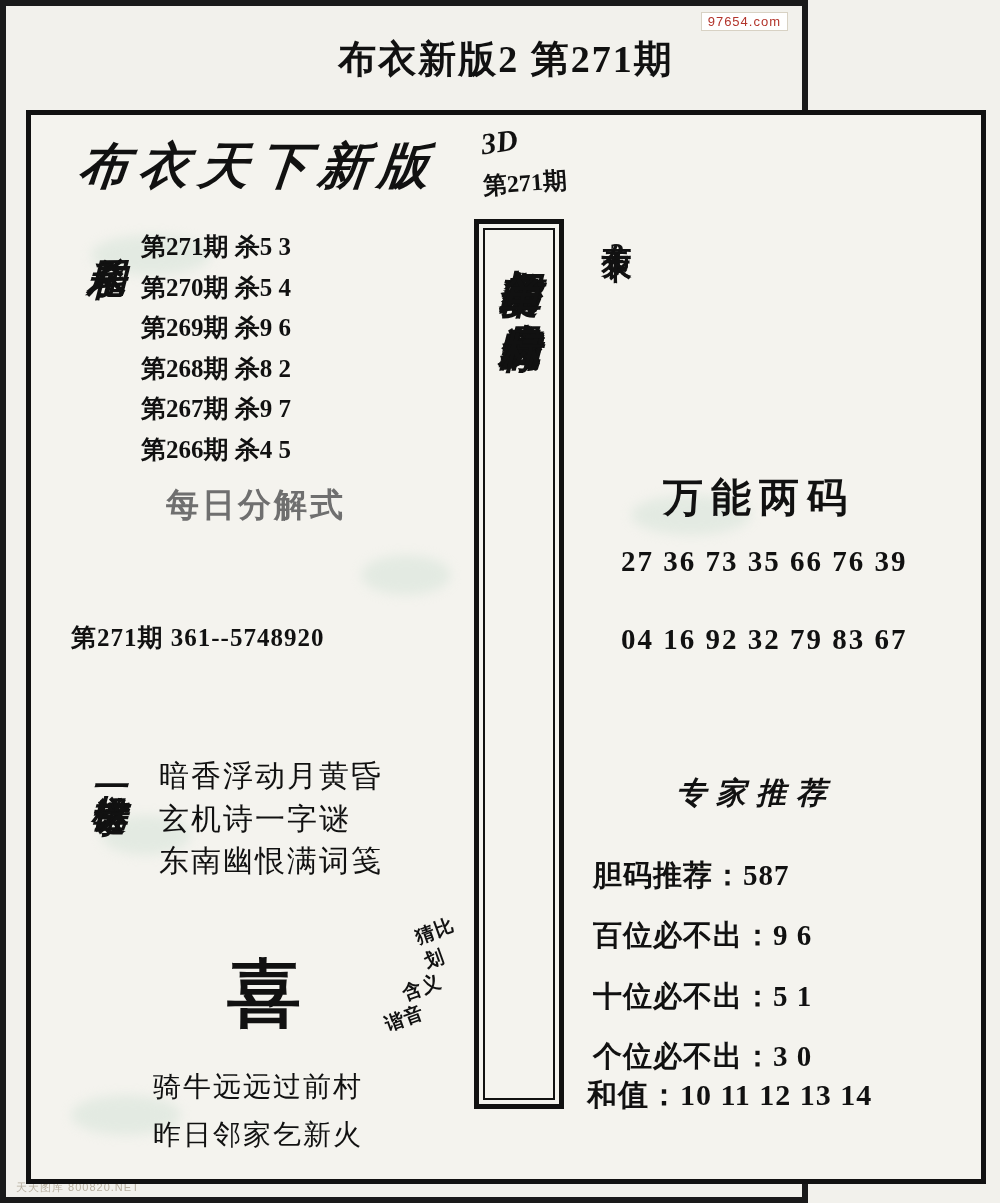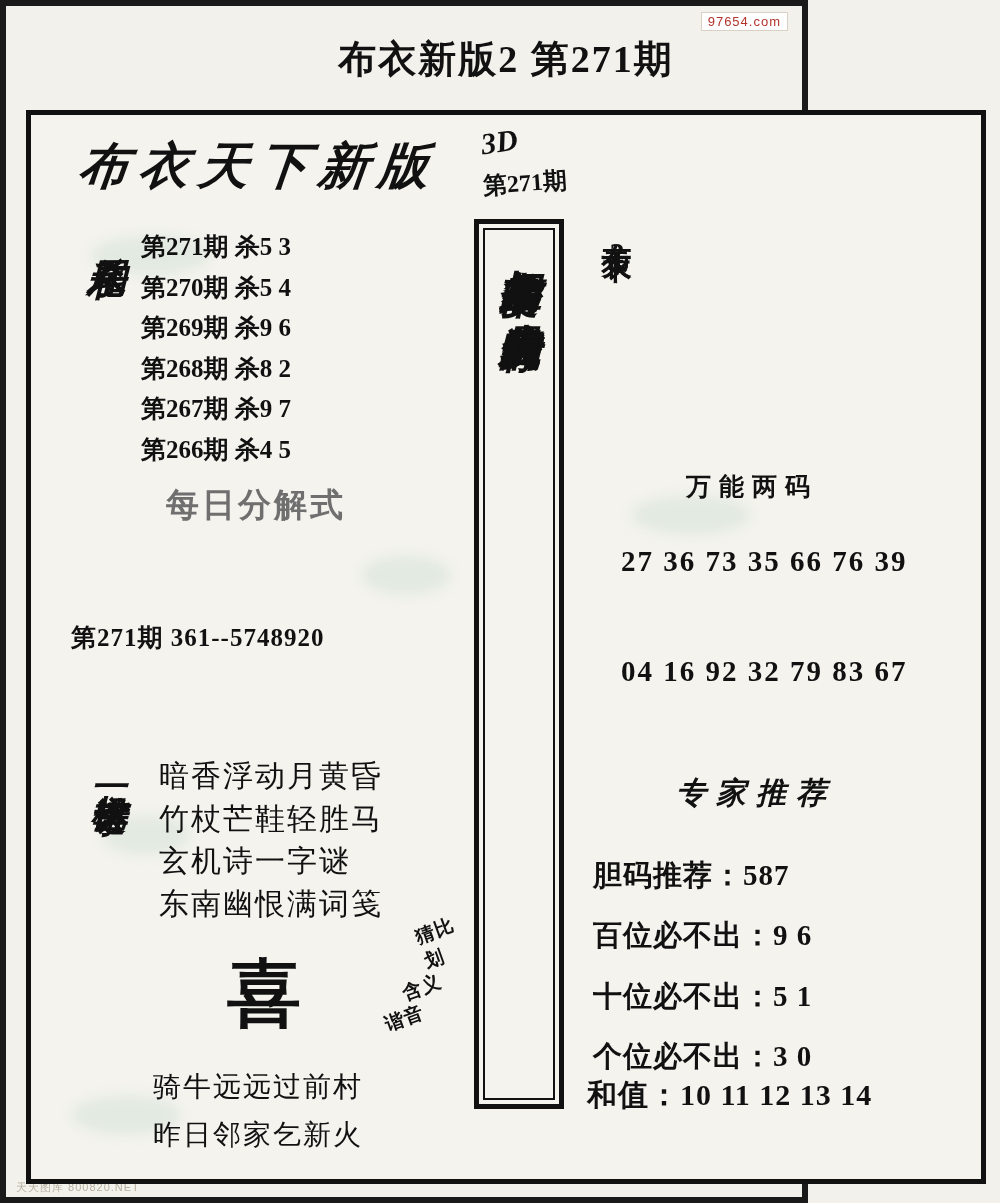--- a/index.html
+++ b/index.html
@@ -181,33 +181,33 @@
   .right-brand{
     position:absolute;left:570px;top:105px;
     writing-mode:vertical-rl;
     text-orientation:upright;
     font-size:30px;font-weight:bold;color:#111;
     letter-spacing:4px;
     line-height:1.05;
     font-family:"Liberation Serif", serif;
   }
   .universal-title{
-    position:absolute;left:655px;top:355px;
-    font-size:25px;font-weight:bold;color:#111;
+    position:absolute;left:632px;top:355px;
+    font-size:40px;font-weight:bold;color:#111;
     letter-spacing:8px;
     font-family:"Liberation Serif", serif;
   }
   .num-row{
     position:absolute;left:590px;
     font-size:29px;font-weight:bold;color:#111;
     letter-spacing:2px;
     font-family:"Liberation Serif", serif;
   }
   .num-row-1{top:430px;}
-  .num-row-2{top:540px;}
+  .num-row-2{top:508px;}
   .expert{
     position:absolute;left:645px;top:658px;
     font-size:30px;font-weight:bold;color:#111;
     letter-spacing:10px;
     font-style:italic;
     font-family:"Liberation Serif", serif;
   }
   .rec-list{
     position:absolute;left:562px;top:730px;
     font-size:29px;font-weight:bold;color:#111;
@@ -257,21 +257,20 @@
         <div>第268期 杀8 2</div>
         <div>第267期 杀9 7</div>
         <div>第266期 杀4 5</div>
       </div>
       <div class="daily">每日分解式</div>
       <div class="code-line">第271期 361--5748920</div>
 
       <div class="v-label riddle-label">玄机诗一字谜</div>
       <div class="poem">
         <div>暗香浮动月黄昏</div>
-        <div>竹杖芒鞋轻胜马</div>
         <div>玄机诗一字谜</div>
         <div>东南幽恨满词笺</div>
       </div>
       <div class="big-char">喜</div>
       <div class="hint-stack">
         <span class="h1">猜比划</span>
         <span class="h2">含义</span>
         <span class="h3">谐音</span>
       </div>
       <div class="bottom-lines">

